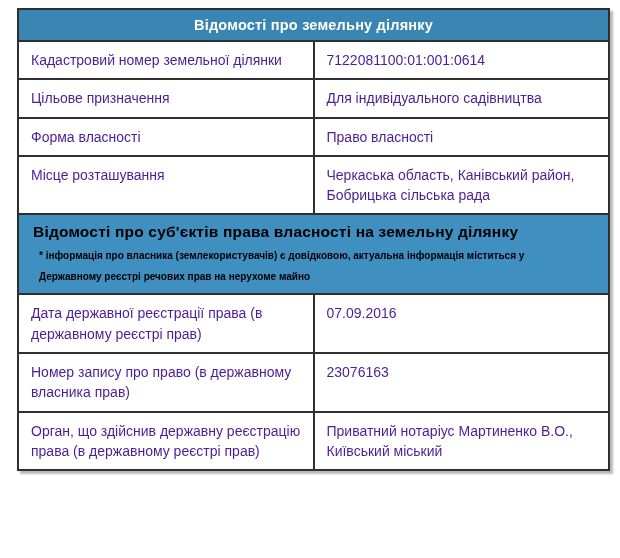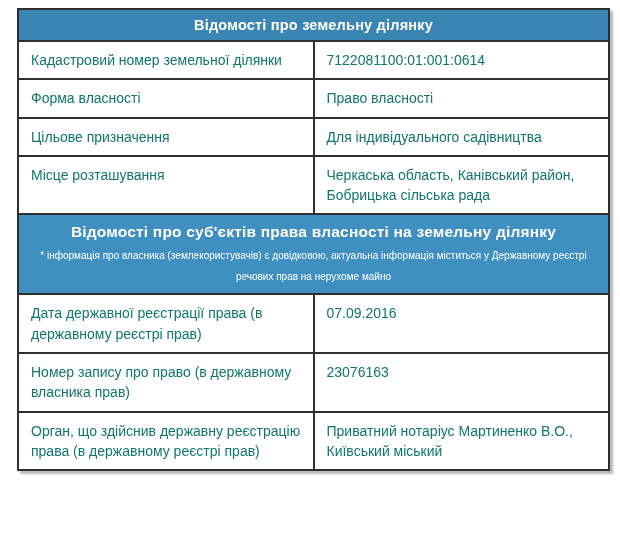--- a/index.html
+++ b/index.html
@@ -33,43 +33,43 @@
     background: #3a85b2;
     color: #ffffff;
     font-size: 14.5px;
     font-weight: bold;
     text-align: center;
     padding: 7px 10px;
     letter-spacing: 0.2px;
   }
   th.hdr2 {
     background: #3f90c0;
-    color: #ffffff;
-    text-align: center;
+    color: #000000;
+    text-align: left;
     padding: 7px 14px 6px;
   }
   .hdr2-title {
     font-size: 15.5px;
     font-weight: bold;
     line-height: 1.35;
     letter-spacing: 0.2px;
   }
   .hdr2-note {
     font-size: 10px;
-    font-weight: normal;
+    font-weight: bold;
     line-height: 2.1;
     padding: 2px 6px 0;
   }
   td.lbl, td.val {
     width: 50%;
     vertical-align: top;
     padding: 8px 12px 8px;
     font-size: 14px;
     line-height: 1.45;
-    color: #0f766e;
+    color: #4c1d95;
     text-align: left;
     word-wrap: break-word;
   }
 </style>
 </head>
 <body>
 
 <div class="page">
   <table class="land-table">
     <tbody>
@@ -77,26 +77,26 @@
         <th class="hdr1" colspan="2">
           <span>Відомості про земельну ділянку</span>
         </th>
       </tr>
 
       <tr>
         <td class="lbl">Кадастровий номер земельної ділянки</td>
         <td class="val">7122081100:01:001:0614</td>
       </tr>
       <tr>
+        <td class="lbl">Цільове призначення</td>
+        <td class="val">Для індивідуального садівництва</td>
+      </tr>
+      <tr>
         <td class="lbl">Форма власності</td>
         <td class="val">Право власності</td>
-      </tr>
-      <tr>
-        <td class="lbl">Цільове призначення</td>
-        <td class="val">Для індивідуального садівництва</td>
       </tr>
       <tr>
         <td class="lbl">Місце розташування</td>
         <td class="val">Черкаська область, Канівський район, Бобрицька сільська рада</td>
       </tr>
 
       <tr>
         <th class="hdr2" colspan="2">
           <div class="hdr2-title">Відомості про суб'єктів права власності на земельну ділянку</div>
           <div class="hdr2-note">* інформація про власника (землекористувачів) є довідковою, актуальна інформація міститься у Державному реєстрі речових прав на нерухоме майно</div>

